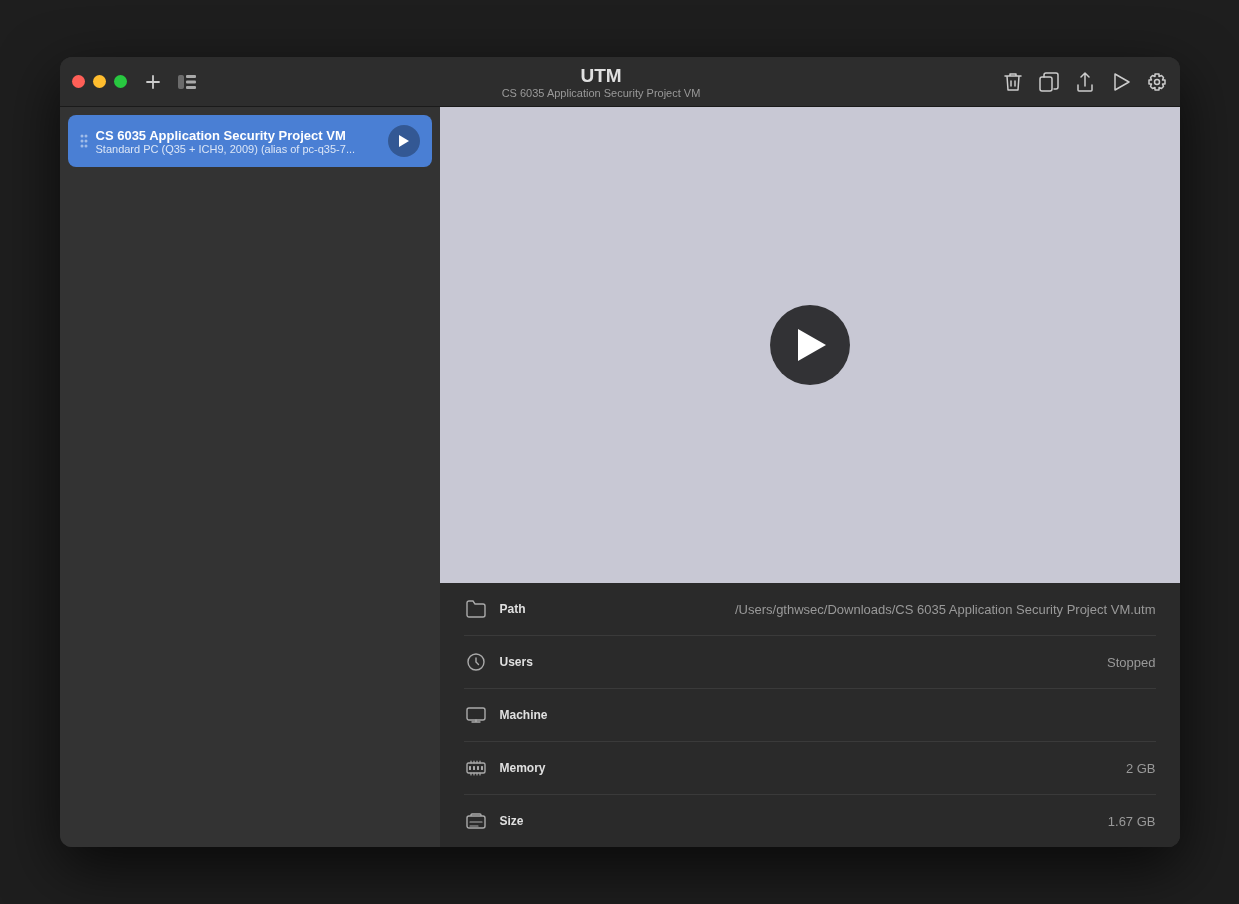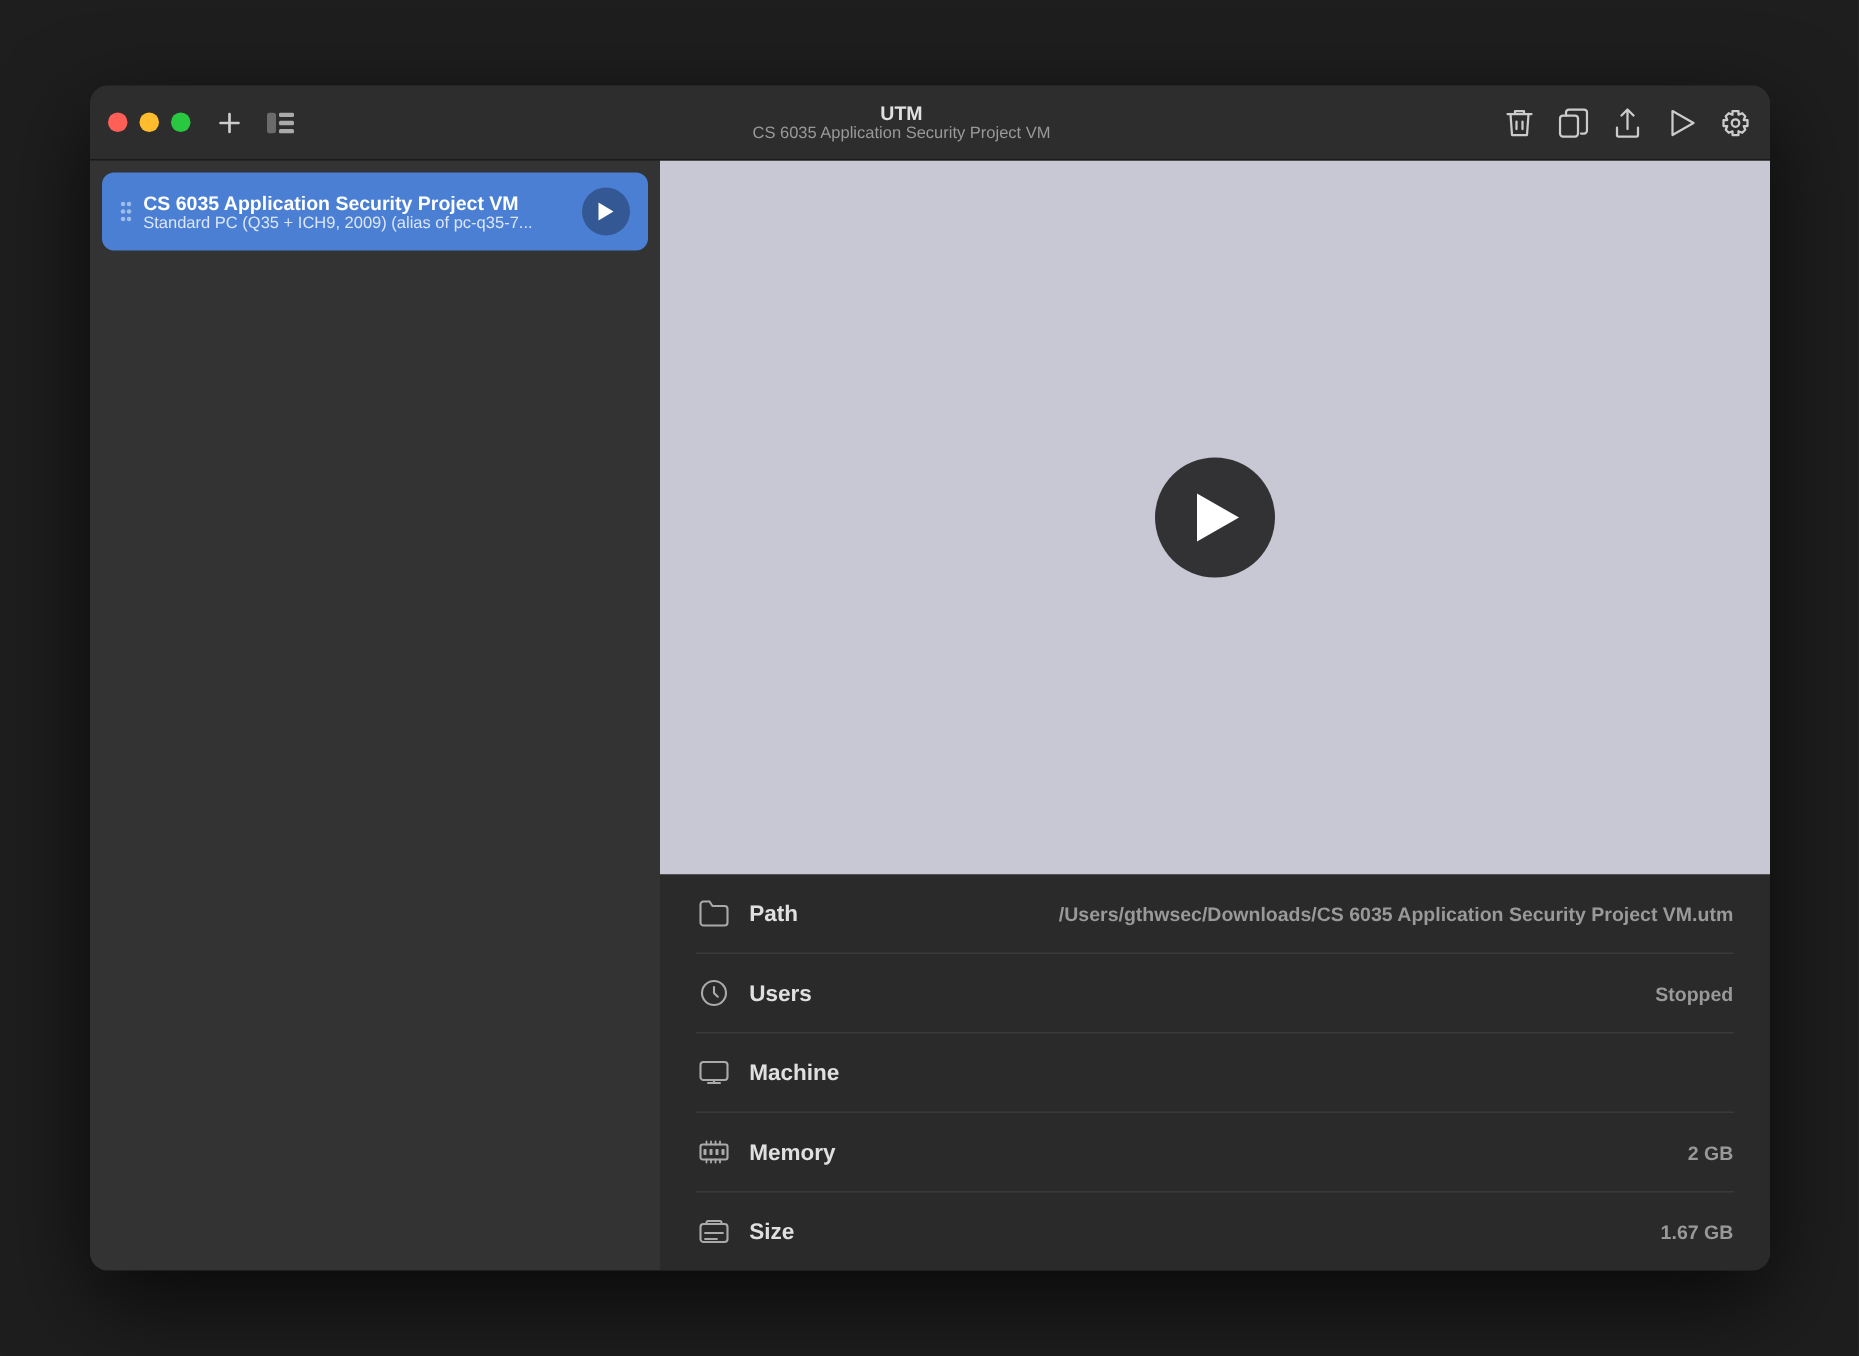--- a/index.html
+++ b/index.html
@@ -76,21 +76,21 @@
     }
 
     .titlebar-center {
       flex: 1;
       display: flex;
       flex-direction: column;
       align-items: center;
       justify-content: center;
     }
     .titlebar-app-name {
-      font-size: 13px;
+      font-size: 19px;
       font-weight: 600;
       color: #e0e0e0;
     }
     .titlebar-vm-name {
       font-size: 11px;
       color: #999;
     }
 
     .titlebar-actions {
       display: flex;
@@ -215,31 +215,30 @@
       width: 24px;
       height: 24px;
       display: flex;
       align-items: center;
       justify-content: center;
       color: #aaa;
       flex-shrink: 0;
       margin-right: 12px;
     }
     .info-label {
-      font-size: 15px;
+      font-size: 12px;
       font-weight: 600;
       color: #e0e0e0;
       min-width: 120px;
     }
     .info-value {
       flex: 1;
       text-align: right;
       font-size: 13px;
       color: #999;
-      font-weight: bold;
     }
 
     
     svg {
       display: block;
     }
   </style>
 </head>
 <body>
 

